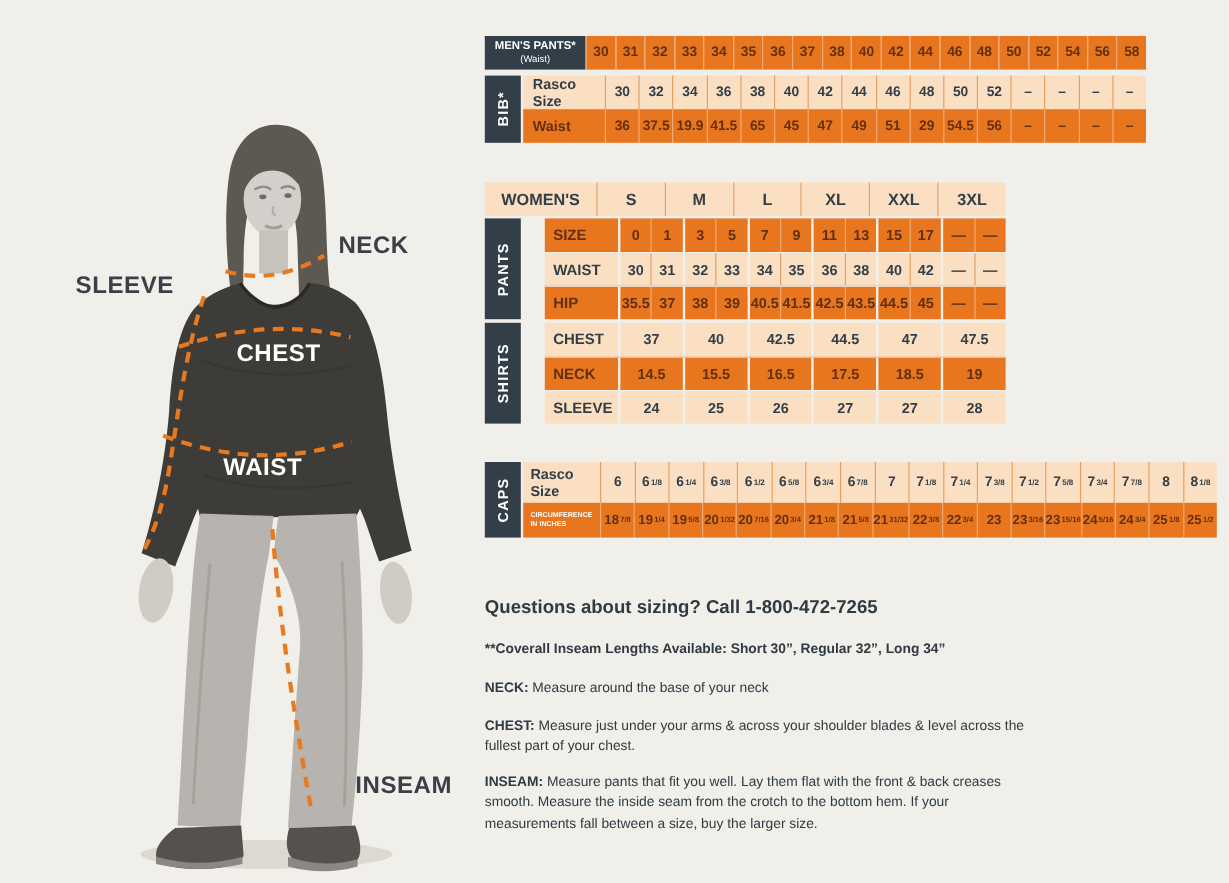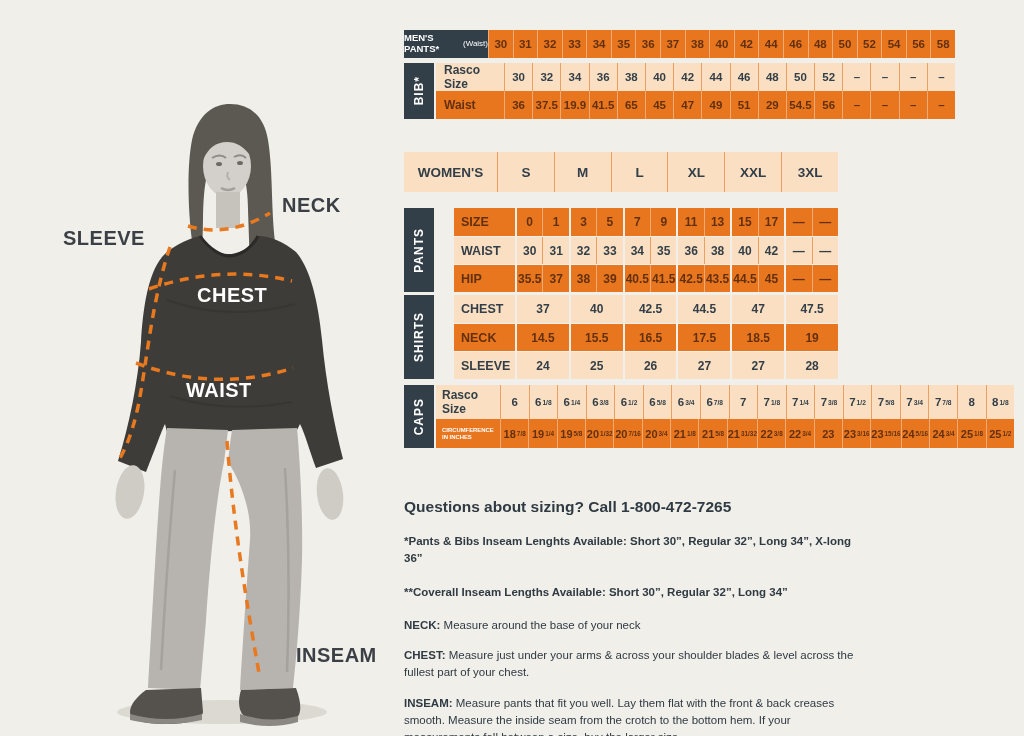--- a/index.html
+++ b/index.html
@@ -12,37 +12,37 @@
 
   
   .side{width:30px;background:var(--navy);color:#fff;display:flex;align-items:center;justify-content:center;flex:none}
   .side span{writing-mode:vertical-rl;transform:rotate(180deg);font-weight:bold;font-size:12px;letter-spacing:1px}
   .row-cream{background:var(--cream);color:var(--navy)}
   .row-orange{background:var(--orange);color:var(--otext)}
   sup.fr{font-size:.58em;vertical-align:super;margin-left:1px;font-weight:bold}
 
   
   #mens{position:absolute;left:404px;top:30px;width:551px;height:28px;display:flex}
-  .mens-head{width:84px;flex:none;background:var(--navy);color:#fff;display:flex;flex-direction:row;align-items:center;justify-content:center;line-height:1.15}
+  .mens-head{width:84px;flex:none;background:var(--navy);color:#fff;display:flex;flex-direction:column;align-items:center;justify-content:center;line-height:1.15}
   .mens-head .l1{font-size:9.5px;font-weight:bold}
   .mens-head .l2{font-size:8px}
   .mcell{flex:1;background:var(--orange);color:var(--otext);display:flex;align-items:center;justify-content:center;font-weight:bold;font-size:11.5px;border-left:1px solid var(--divo)}
 
   
   #bib{position:absolute;left:404px;top:63px;width:551px;height:56px;display:flex}
   #bib .rows{flex:1;display:flex;flex-direction:column;margin-left:2px}
   .brow{flex:1;display:flex}
   .brow .rlabel{width:68px;flex:none;display:flex;align-items:center;padding-left:8px;font-size:12px;font-weight:bold}
   .brow .bcell{flex:1;display:flex;align-items:center;justify-content:center;font-weight:bold;font-size:11.5px}
   .row-cream .bcell,.row-cream.bcell{border-left:1px solid var(--divc)}
   .row-orange .bcell{border-left:1px solid var(--divo)}
 
   
   #wom{position:absolute;left:404px;top:152px;width:434px}
-  .whead{display:flex;height:40px;margin-bottom:16px}
+  .whead{display:flex;height:28px;margin-bottom:2px}
   .wh-title{width:93px;flex:none;background:var(--cream);color:var(--navy);display:flex;align-items:center;justify-content:center;font-weight:bold;font-size:13.5px}
   .wh-group{flex:1;background:var(--cream);color:var(--navy);display:flex;align-items:center;justify-content:center;font-weight:bold;font-size:13.5px;border-left:1px solid var(--divc)}
   .wsec{display:flex;margin-bottom:3px}
   .wrows{flex:1;display:flex;flex-direction:column;margin-left:20px}
   .wrow{height:28px;display:flex;border-top:1px solid var(--bg)}
   .wrow:first-child{border-top:none}
   .wlabel{width:61px;flex:none;display:flex;align-items:center;padding-left:7px;font-weight:bold;font-size:12.5px}
   .wgroup{flex:1;display:flex;border-left:2px solid var(--bg)}
   .wgroup.one{display:flex;align-items:center;justify-content:center;font-weight:bold;font-size:12px}
   .wsub{flex:1;display:flex;align-items:center;justify-content:center;font-weight:bold;font-size:12px}
@@ -384,21 +384,20 @@
           <div class="ccell">24<sup class="fr">3/4</sup></div>
           <div class="ccell">25<sup class="fr">1/8</sup></div>
           <div class="ccell">25<sup class="fr">1/2</sup></div>
         </div>
       </div>
   </div>
 
   <div id="info">
     <h3>Questions about sizing? Call 1-800-472-7265</h3>
     <div>
-        <p class="note bold-all">*Pants &amp; Bibs Inseam Lenghts Available: Short 30”, Regular 32”, Long 34”, X-long 36”</p>
         <p class="note bold-all">**Coverall Inseam Lengths Available: Short 30”, Regular 32”, Long 34”</p>
         <p class="note"><b>NECK:</b> Measure around the base of your neck</p>
         <p class="note"><b>CHEST:</b> Measure just under your arms &amp; across your shoulder blades &amp; level across the fullest part of your chest.</p>
         <p class="note"><b>INSEAM:</b> Measure pants that fit you well. Lay them flat with the front &amp; back creases smooth. Measure the inside seam from the crotch to the bottom hem. If your measurements fall between a size, buy the larger size.</p>
       </div>
   </div>
 
 </div>
 
 </body></html>

